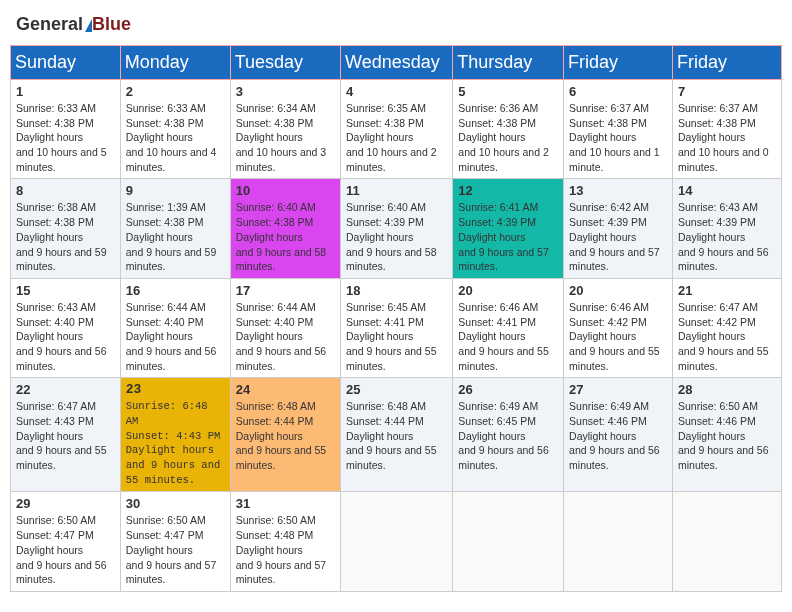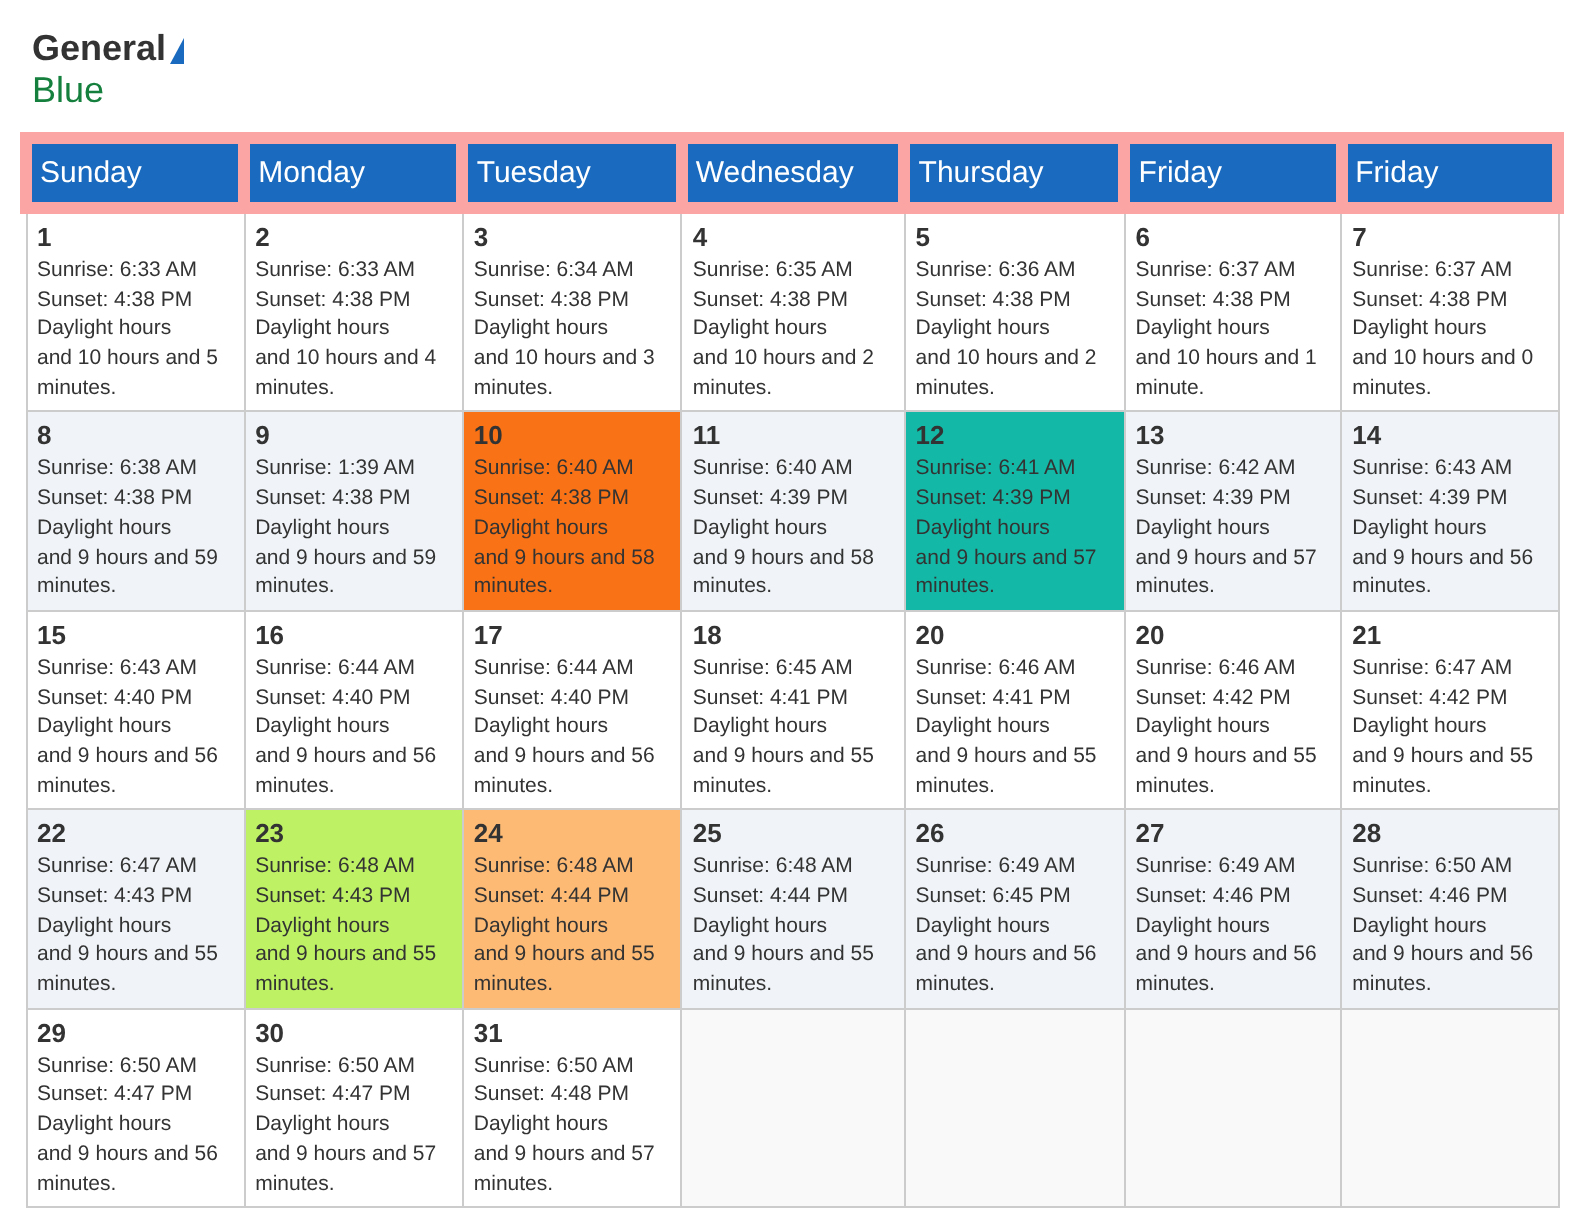--- a/index.html
+++ b/index.html
@@ -12,21 +12,21 @@
     }
     .header {
       display: flex;
       justify-content: space-between;
       align-items: flex-start;
       margin-bottom: 6px;
       padding: 4px 6px;
     }
     .logo {
       display: flex;
-      flex-direction: column;
+      flex-direction: row;
       align-items: flex-start;
     }
     .title-area {
       text-align: right;
     }
     .month-title {
       font-size: 32px;
       font-weight: bold;
       color: #333;
     }
@@ -37,23 +37,23 @@
     .calendar {
       width: 100%;
       border-collapse: collapse;
       font-size: 11px;
     }
     .calendar th {
       background-color: #1a6bbf;
       color: #fff;
       padding: 6px 4px;
       text-align: left;
-      font-size: 15px;
+      font-size: 18px;
       font-weight: normal;
-      border: 6px solid #fca5a5;
+      border: 1px solid #fca5a5;
     }
     .calendar td {
       border: 1px solid #ccc;
       vertical-align: top;
       padding: 4px 5px;
       width: 113px;
       min-height: 80px;
       background: #fff;
     }
     .calendar tr:nth-child(even) td {
@@ -77,21 +77,21 @@
   </style>
 </head>
 <body>
 
 <div class="header">
   <div class="logo">
     <div>
       <span style="font-size:18px;font-weight:bold;color:#333;">General</span><span style="display:inline-block;width:0;height:0;border-left:7px solid transparent;border-bottom:13px solid #1a6bbf;margin-left:2px;vertical-align:middle;"></span>
     </div>
     <div>
-      <span style="font-size:18px;font-weight:normal;color:#15803d;">Blue</span>
+      <span style="font-size:18px;font-weight:bold;color:#7f1d1d;">Blue</span>
     </div>
   </div>
   <div class="title-area">
     <div class="month-title"></div>
     <div class="location"></div>
   </div>
 </div>
 
 <table class="calendar">
   <thead>
@@ -183,21 +183,21 @@
       </td>
         <td style="background: rgb(240, 244, 248);">
         <span class="day-num">9</span>
         <div class="day-info">
           <span>Sunrise: 1:39 AM</span><br>
           <span>Sunset: 4:38 PM</span><br>
           <span>Daylight hours</span><br>
           <span>and 9 hours and 59 minutes.</span>
         </div>
       </td>
-        <td style="background: #f97316;">
+        <td style="background: #d946ef;">
         <span class="day-num">10</span>
         <div class="day-info">
           <span>Sunrise: 6:40 AM</span><br>
           <span>Sunset: 4:38 PM</span><br>
           <span>Daylight hours</span><br>
           <span>and 9 hours and 58 minutes.</span>
         </div>
       </td>
         <td style="background: rgb(240, 244, 248);">
         <span class="day-num">11</span>
@@ -304,21 +304,21 @@
       <tr>
         <td style="background: rgb(240, 244, 248);">
         <span class="day-num">22</span>
         <div class="day-info">
           <span>Sunrise: 6:47 AM</span><br>
           <span>Sunset: 4:43 PM</span><br>
           <span>Daylight hours</span><br>
           <span>and 9 hours and 55 minutes.</span>
         </div>
       </td>
-        <td style="background: #bef264;">
+        <td style="background: #eab308; font-family: Liberation Mono, monospace;">
         <span class="day-num">23</span>
         <div class="day-info">
           <span>Sunrise: 6:48 AM</span><br>
           <span>Sunset: 4:43 PM</span><br>
           <span>Daylight hours</span><br>
           <span>and 9 hours and 55 minutes.</span>
         </div>
       </td>
         <td style="background: #fdba74;">
         <span class="day-num">24</span>

